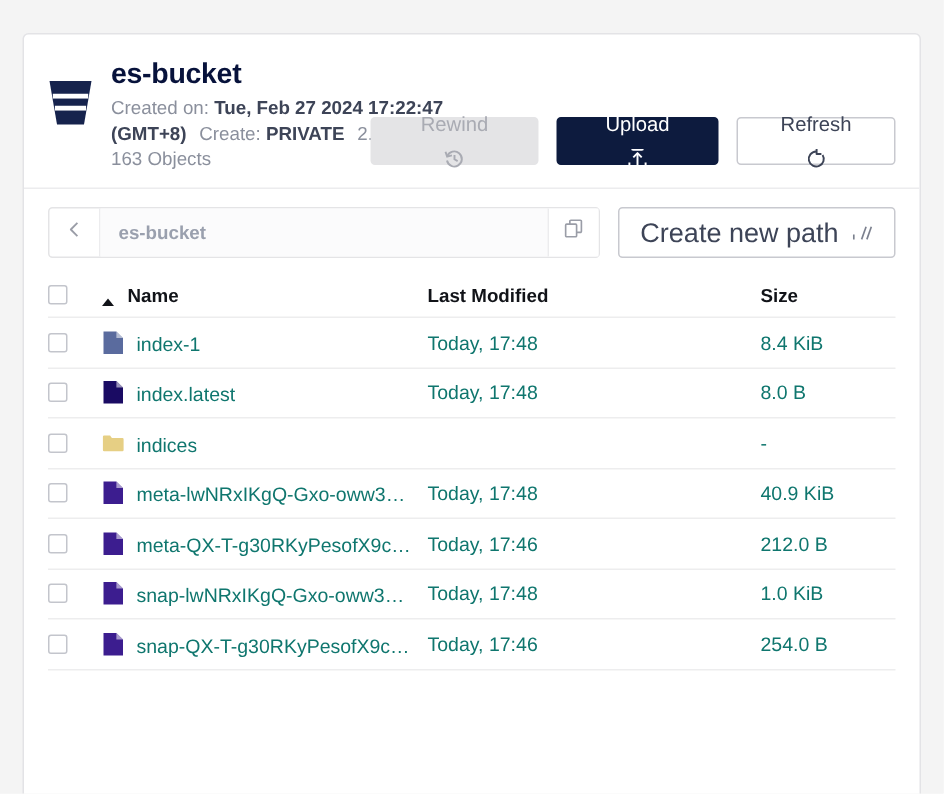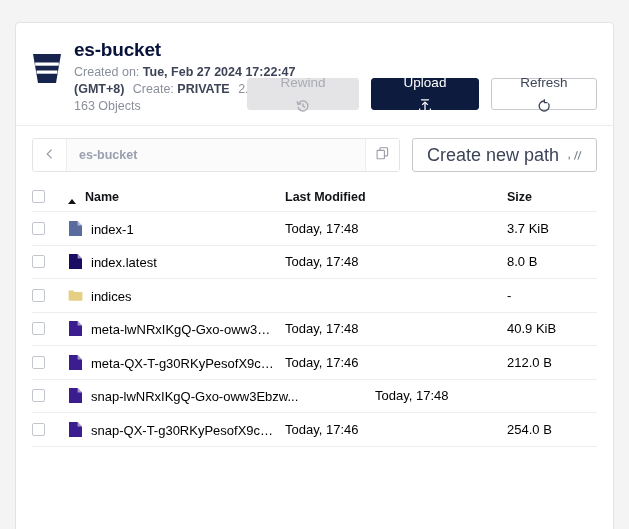--- a/index.html
+++ b/index.html
@@ -160,21 +160,21 @@
   
   .table { padding: 0 16px; }
   .trow {
     display: flex;
     align-items: center;
     height: 33.5px;
     border-bottom: 1px solid #ededee;
   }
   .thead { height: 30px; }
   .thead .cell { font-weight: bold; color: #111318; font-size: 12.5px; }
-  .cell { font-size: 13px; color: #000000; }
+  .cell { font-size: 13px; color: #0f766e; }
   .c-check {
     flex: 0 0 auto;
     width: 36px;
     display: flex; align-items: center;
   }
   .c-name {
     flex: 1 1 auto;
     display: flex; align-items: flex-end; gap: 8px;
     min-width: 0;
     padding-right: 10px;
@@ -315,21 +315,21 @@
             <div class="c-name cell">
               <span>
                 <svg class="ficon" viewBox="0 0 15 17" aria-hidden="true">
                   <path d="M1 1 L9.6 1 L14 5.4 L14 16 L1 16 Z" fill="#5a6b9e"></path>
                   <path d="M9.6 1 L14 5.4 L9.6 5.4 Z" fill="#ffffff" opacity="0.55"></path>
                 </svg>
               </span>
               <span class="label">index-1</span>
             </div>
             <div class="c-mod cell">Today, 17:48</div>
-            <div class="c-size cell">3.7 KiB</div>
+            <div class="c-size cell">8.4 KiB</div>
           </div>
           <div class="trow">
             <div class="c-check">
               <div class="cbox"></div>
             </div>
             <div class="c-name cell">
               <span>
                 <svg class="ficon" viewBox="0 0 15 17" aria-hidden="true">
                   <path d="M1 1 L9.6 1 L14 5.4 L14 16 L1 16 Z" fill="#1a0b63"></path>
                   <path d="M9.6 1 L14 5.4 L9.6 5.4 Z" fill="#ffffff" opacity="0.55"></path>
@@ -394,20 +394,21 @@
             <div class="c-name cell">
               <span>
                 <svg class="ficon" viewBox="0 0 15 17" aria-hidden="true">
                   <path d="M1 1 L9.6 1 L14 5.4 L14 16 L1 16 Z" fill="#3c1d8f"></path>
                   <path d="M9.6 1 L14 5.4 L9.6 5.4 Z" fill="#ffffff" opacity="0.55"></path>
                 </svg>
               </span>
               <span class="label">snap-lwNRxIKgQ-Gxo-oww3Ebzw...</span>
             </div>
             <div class="c-mod cell">Today, 17:48</div>
+            <div class="c-size cell">1.0 KiB</div>
           </div>
           <div class="trow">
             <div class="c-check">
               <div class="cbox"></div>
             </div>
             <div class="c-name cell">
               <span>
                 <svg class="ficon" viewBox="0 0 15 17" aria-hidden="true">
                   <path d="M1 1 L9.6 1 L14 5.4 L14 16 L1 16 Z" fill="#3c1d8f"></path>
                   <path d="M9.6 1 L14 5.4 L9.6 5.4 Z" fill="#ffffff" opacity="0.55"></path>

